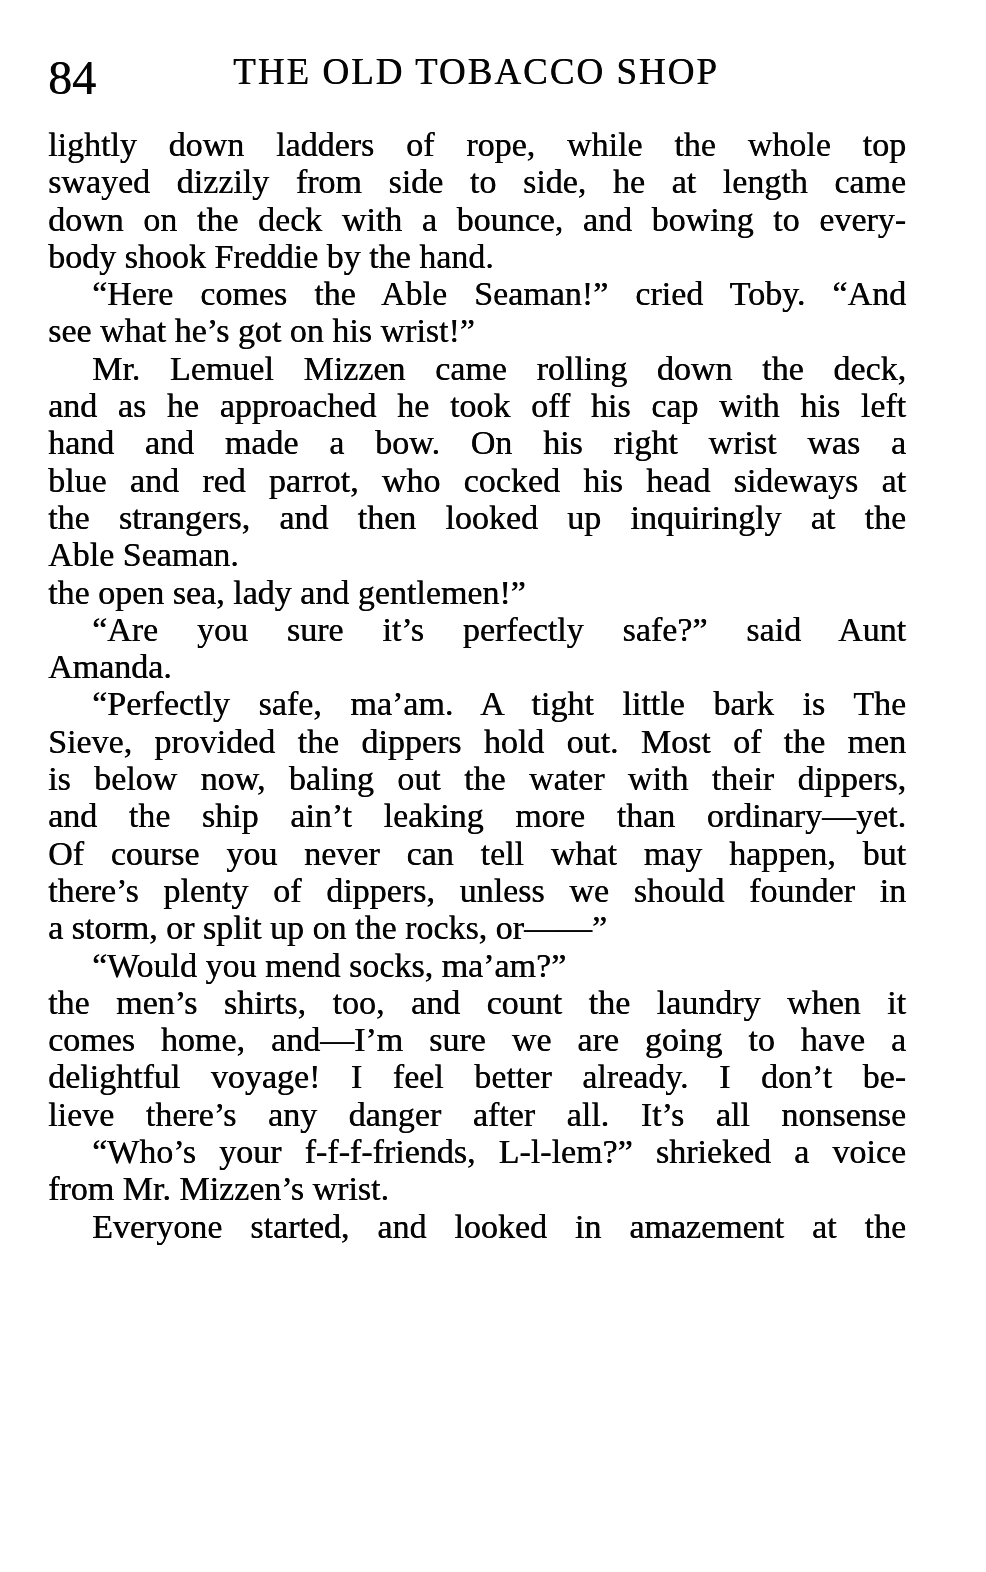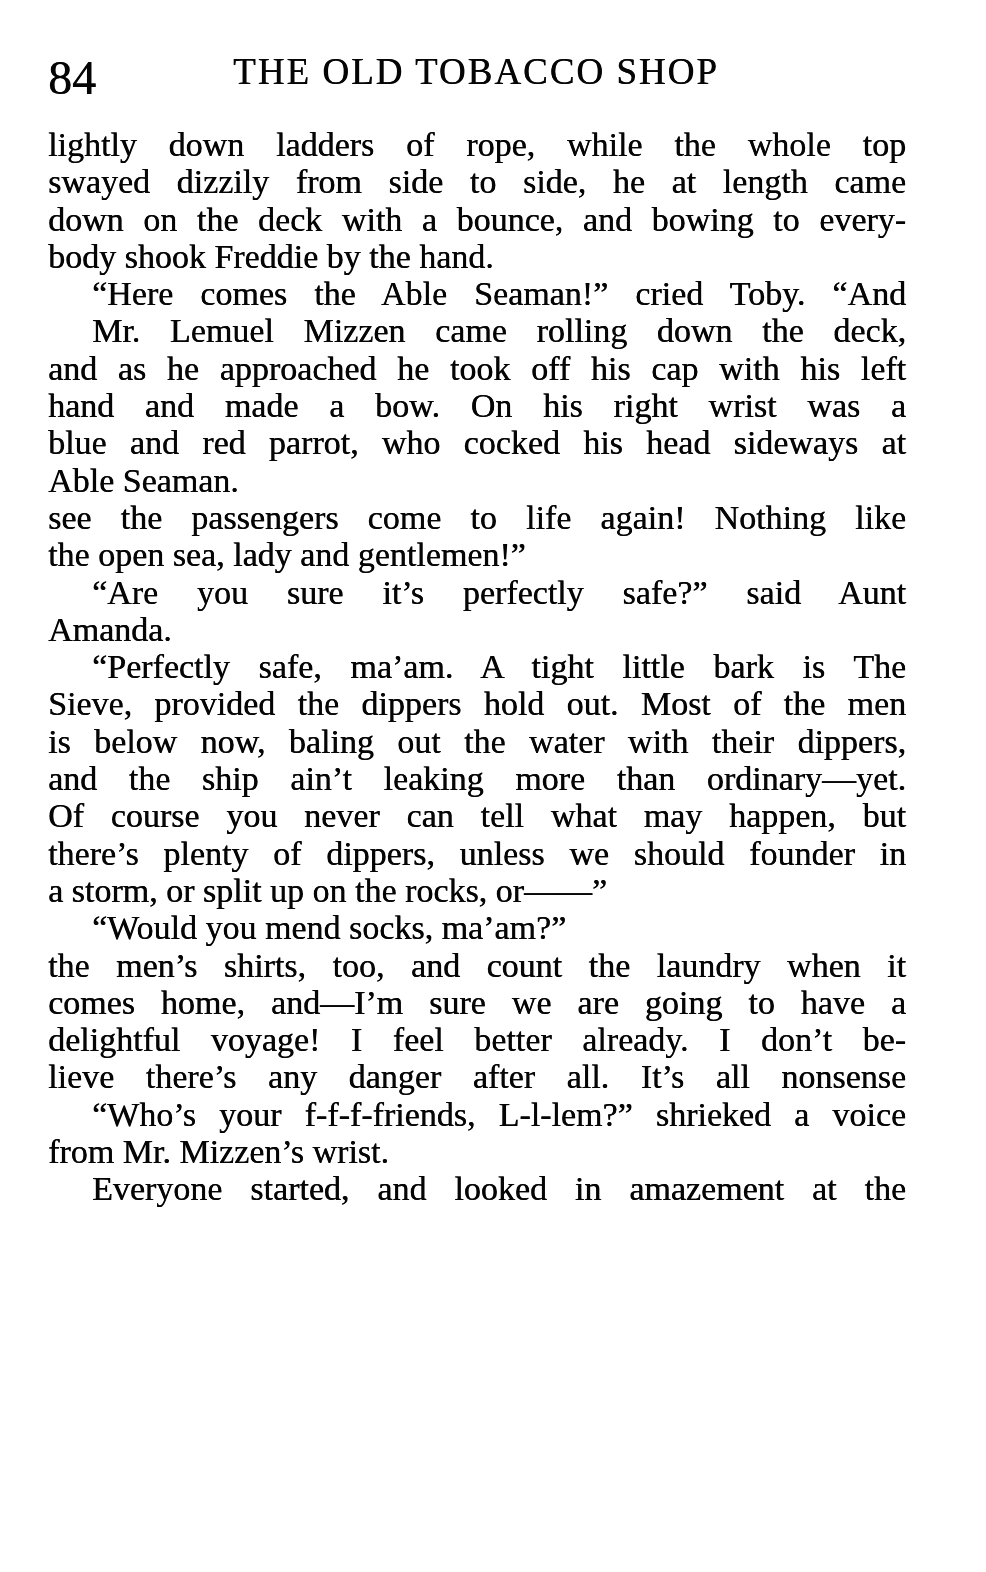--- a/index.html
+++ b/index.html
@@ -73,30 +73,31 @@
   </div>
   <div class="body-text">
       <div class="paragraph">
         <div class="line">lightly down ladders of rope, while the whole top</div>
         <div class="line">swayed dizzily from side to side, he at length came</div>
         <div class="line">down on the deck with a bounce, and bowing to every-</div>
         <div class="line last">body shook Freddie by the hand.</div>
       </div>
       <div class="paragraph">
         <div class="line indent">“Here comes the Able Seaman!” cried Toby. “And</div>
+        <div class="line last">see what he’s got on his wrist!”</div>
       </div>
       <div class="paragraph">
         <div class="line indent">Mr. Lemuel Mizzen came rolling down the deck,</div>
         <div class="line">and as he approached he took off his cap with his left</div>
         <div class="line">hand and made a bow. On his right wrist was a</div>
         <div class="line">blue and red parrot, who cocked his head sideways at</div>
+        <div class="line">the strangers, and then looked up inquiringly at the</div>
         <div class="line last">Able Seaman.</div>
       </div>
       <div class="paragraph">
-        <div class="line">see the passengers come to life again! Nothing like</div>
         <div class="line last">the open sea, lady and gentlemen!”</div>
       </div>
       <div class="paragraph">
         <div class="line indent">“Are you sure it’s perfectly safe?” said Aunt</div>
         <div class="line last">Amanda.</div>
       </div>
       <div class="paragraph">
         <div class="line indent">“Perfectly safe, ma’am. A tight little bark is The</div>
         <div class="line">Sieve, provided the dippers hold out. Most of the men</div>
         <div class="line">is below now, baling out the water with their dippers,</div>

